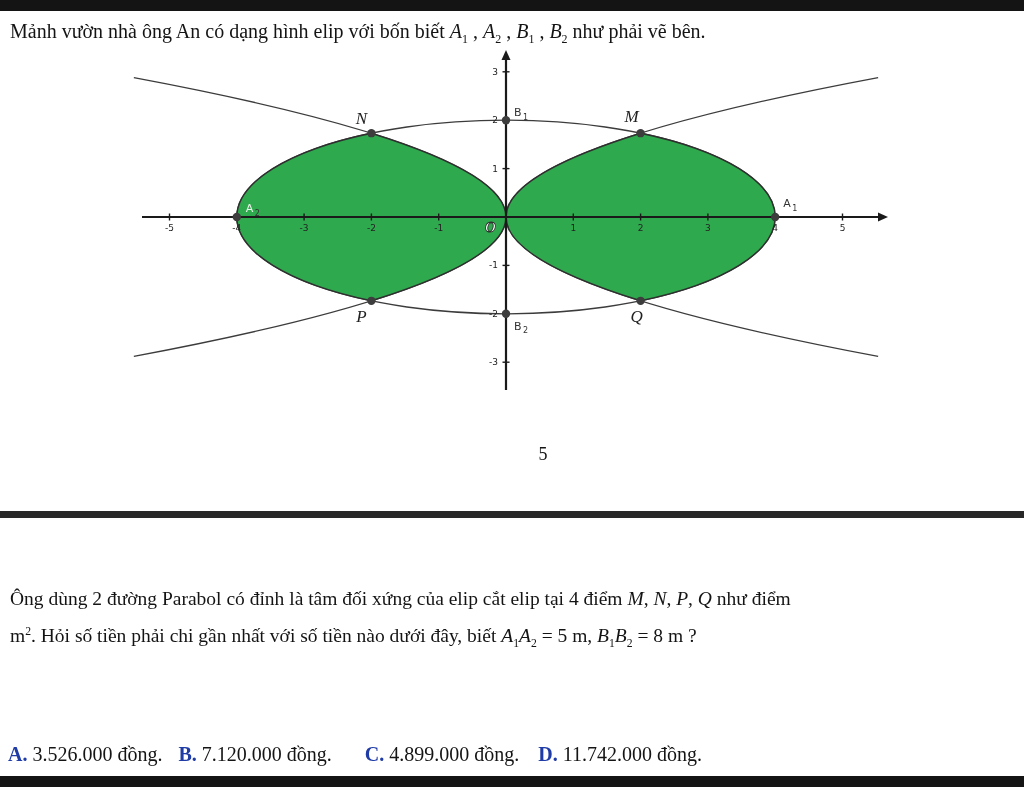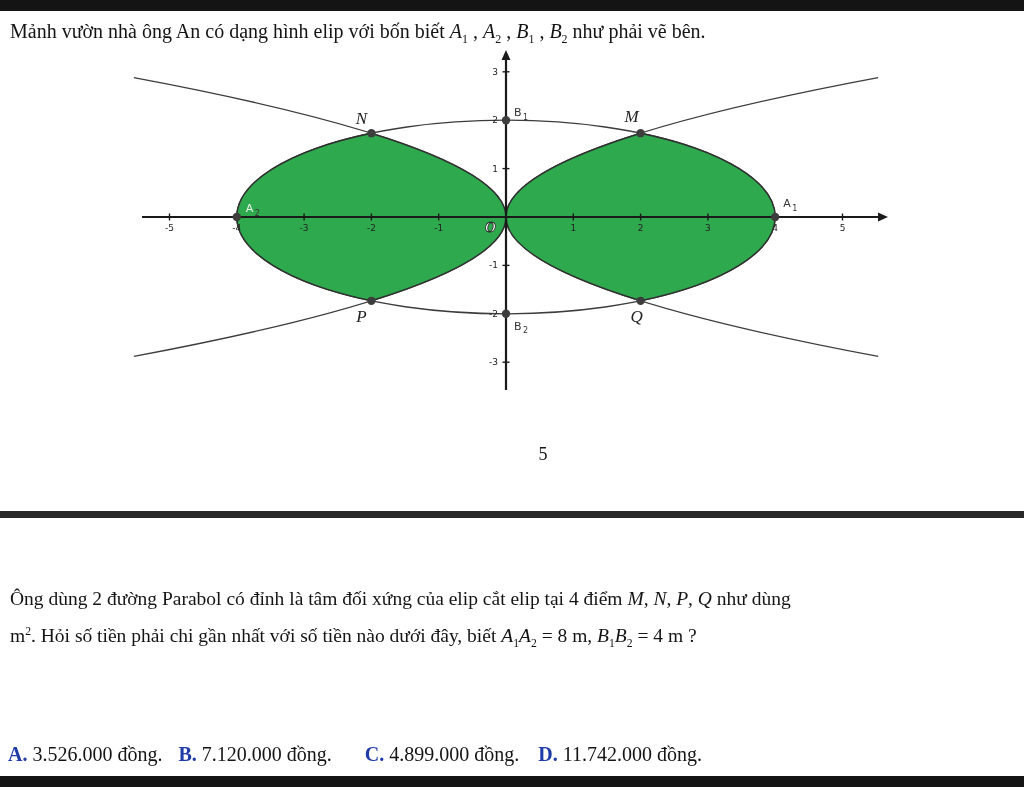--- a/index.html
+++ b/index.html
@@ -97,19 +97,19 @@
       <text x="655.2" y="159" text-anchor="start" font-size="11" font-family="&quot;DejaVu Sans&quot;,sans-serif" fill="#333">A<tspan dx="1.5" dy="3.5" font-size="8" fill="#333">1</tspan></text>
       <circle cx="108.80000000000001" cy="169" r="4.2" fill="#3d3d3d"></circle>
       <text x="117.80000000000001" y="164" text-anchor="start" font-size="11" font-family="&quot;DejaVu Sans&quot;,sans-serif" fill="#eaf4ea">A<tspan dx="1.5" dy="3.5" font-size="8" fill="#333">2</tspan></text>
     </svg></div>
 
 <div id="pagenum">5</div>
 
 <div class="bar" id="divider"></div>
 
 <div id="para">
-  <div><span>Ông dùng 2 đường Parabol có đỉnh là tâm đối xứng của elip cắt elip tại 4 điểm  </span><span class="it">M</span><span>, </span><span class="it">N</span><span>, </span><span class="it">P</span><span>, </span><span class="it">Q</span><span>  như dùng</span></div>
-  <div><span>m</span><sup>2</sup><span>. Hỏi số tiền phải chi gần nhất với số tiền nào dưới đây, biết  </span><span class="it">A</span><sub>1</sub><span class="it">A</span><sub>2</sub><span> = 8 m,  </span><span class="it">B</span><sub>1</sub><span class="it">B</span><sub>2</sub><span> = 4 m ?</span></div>
+  <div><span>Ông dùng 2 đường Parabol có đỉnh là tâm đối xứng của elip cắt elip tại 4 điểm  </span><span class="it">M</span><span>, </span><span class="it">N</span><span>, </span><span class="it">P</span><span>, </span><span class="it">Q</span><span>  như điểm</span></div>
+  <div><span>m</span><sup>2</sup><span>. Hỏi số tiền phải chi gần nhất với số tiền nào dưới đây, biết  </span><span class="it">A</span><sub>1</sub><span class="it">A</span><sub>2</sub><span> = 5 m,  </span><span class="it">B</span><sub>1</sub><span class="it">B</span><sub>2</sub><span> = 8 m ?</span></div>
 </div>
 
 <div id="answers"><span class="ans"><span class="ltr" style="color: rgb(31, 59, 166);">A.</span><span> 3.526.000 đồng.</span></span><span class="ans"><span class="ltr" style="color: rgb(31, 59, 166);">B.</span><span> 7.120.000 đồng.</span></span><span class="ans"><span class="ltr" style="color: rgb(31, 59, 166);">C.</span><span> 4.899.000 đồng.</span></span><span class="ans"><span class="ltr" style="color: rgb(31, 59, 166);">D.</span><span> 11.742.000 đồng.</span></span></div>
 
 <div class="bar" id="botbar"></div>
 
 </body></html>

